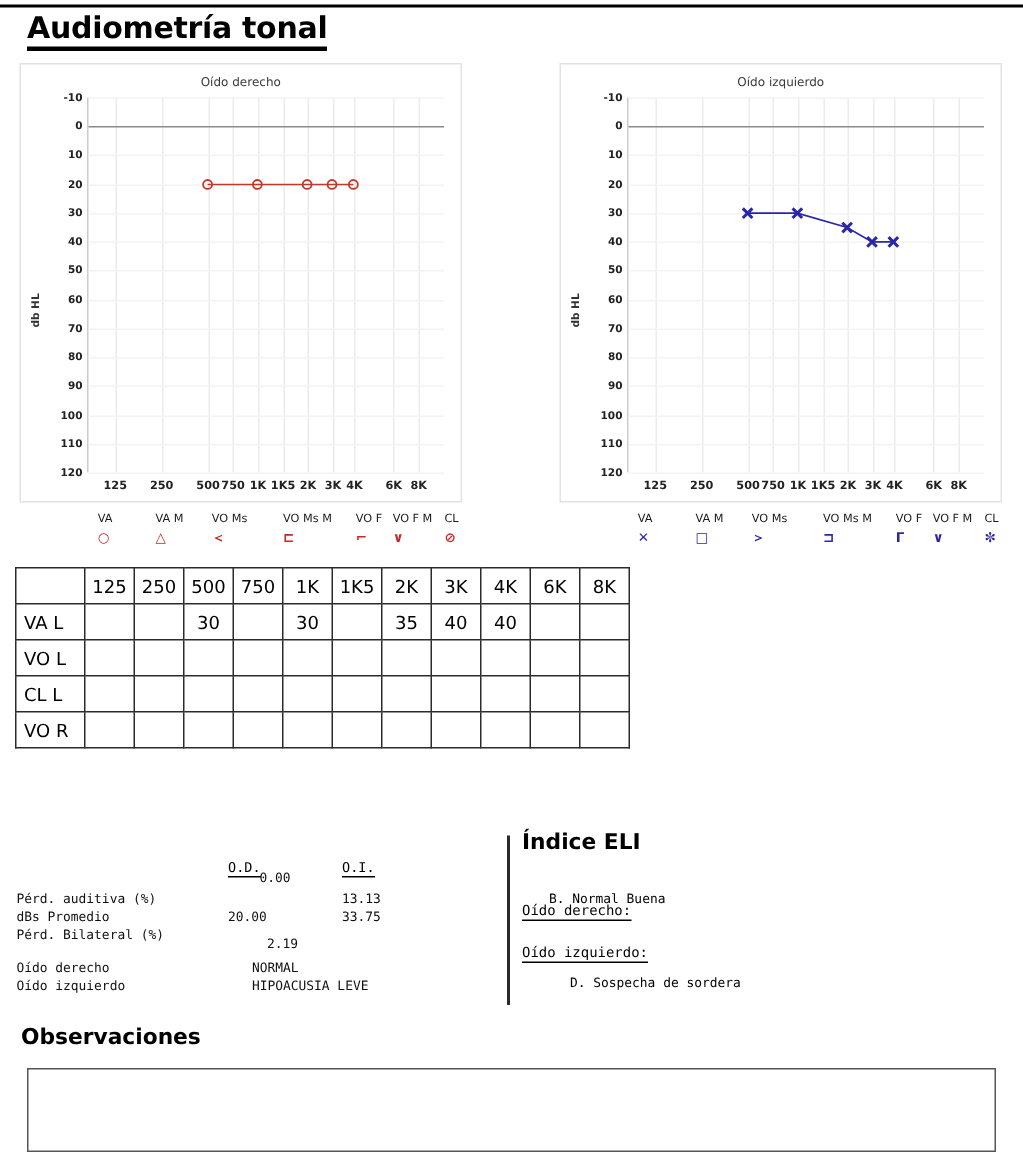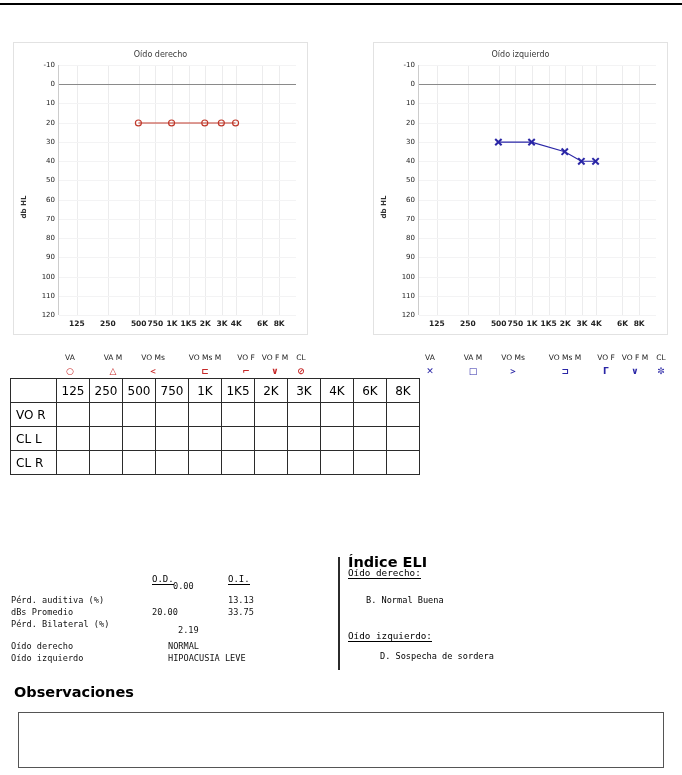--- a/index.html
+++ b/index.html
@@ -73,21 +73,21 @@
     background: #f3f3f4;
   }
   .zeroline {
     position: absolute; left: 0; width: 100%; height: 1px;
     background: #8a8a8a;
   }
   .ytick {
     position: absolute;
     right: 100%;
     margin-right: 4px;
-    font-size: 7px; font-weight: normal; color: #222;
+    font-size: 7px; font-weight: bold; color: #222;
     white-space: nowrap;
     transform: translateY(-50%);
     text-align: right;
   }
   .xtick {
     position: absolute;
     top: 100%; margin-top: 4px;
     font-size: 7.5px; font-weight: bold; color: #222;
     white-space: nowrap;
     transform: translateX(-50%);
@@ -99,22 +99,21 @@
   .legend {
     position: absolute;
     top: 340px;
     width: 295px;
     height: 32px;
   }
   #legend-right { left: 13px; }
   #legend-left  { left: 373px; }
   .legend-item {
     position: absolute;
-    top: 12px;
-    text-align: center;
+    top: 0;
     transform: translateX(-50%);
     white-space: nowrap;
   }
   .legend-label { font-size: 7.5px; color: #1a1a1a; line-height: 12px; }
   .legend-sym {
     font-size: 9px; line-height: 14px; font-weight: bold;
     font-family: "DejaVu Sans", sans-serif;
   }
   .sym-red  { color: #c62828; }
   .sym-blue { color: #2a26a6; }
@@ -177,21 +176,21 @@
     font-family: "DejaVu Sans Mono", monospace;
     font-size: 9.3px;
     border-bottom: 1px solid #000;
     padding-bottom: 0px;
   }
   .eli-val {
     position: absolute;
     font-family: "DejaVu Sans Mono", monospace;
     font-size: 8.6px;
   }
-  #eli-od-sub { left: 348px; top: 567px; }
+  #eli-od-sub { left: 348px; top: 602px; }
   #eli-od-val { left: 366px; top: 595px; }
   #eli-oi-sub { left: 348px; top: 630px; }
   #eli-oi-val { left: 380px; top: 651px; }
 
   
   #obs-title {
     position: absolute; left: 14px; top: 684px;
     font-size: 14.5px; font-weight: bold;
   }
   #obs-box {
@@ -204,20 +203,21 @@
     font-size: 11px;
     padding: 4px;
   }
 </style>
 </head>
 <body>
 
 <div id="page">
 
   <div class="top-rule"></div>
+  <div class="page-title" id="page-title">Audiometría tonal</div>
 
   <div class="chart-card" id="chart-right">
     <div class="chart-title">Oído derecho</div>
     <div class="ylabel">db HL</div>
     <div class="plot" id="plot-right">
         <div class="gridv" style="left: 17.85px;"></div>
         <div class="xtick" style="left: 17.85px;">125</div>
         <div class="gridv" style="left: 48.79px;"></div>
         <div class="xtick" style="left: 48.79px;">250</div>
         <div class="gridv" style="left: 79.73px;"></div>
@@ -430,21 +430,35 @@
           <th>1K5</th>
           <th>2K</th>
           <th>3K</th>
           <th>4K</th>
           <th>6K</th>
           <th>8K</th>
         </tr>
       </thead>
     <tbody>
         <tr>
-          <td class="rowhead">VO R</td>
+          <td class="rowhead">VA L</td>
+          <td></td>
+          <td></td>
+          <td>30</td>
+          <td></td>
+          <td>30</td>
+          <td></td>
+          <td>35</td>
+          <td>40</td>
+          <td>40</td>
+          <td></td>
+          <td></td>
+        </tr>
+        <tr>
+          <td class="rowhead">VO L</td>
           <td></td>
           <td></td>
           <td></td>
           <td></td>
           <td></td>
           <td></td>
           <td></td>
           <td></td>
           <td></td>
           <td></td>
@@ -458,21 +472,21 @@
           <td></td>
           <td></td>
           <td></td>
           <td></td>
           <td></td>
           <td></td>
           <td></td>
           <td></td>
         </tr>
         <tr>
-          <td class="rowhead">CL R</td>
+          <td class="rowhead">VO R</td>
           <td></td>
           <td></td>
           <td></td>
           <td></td>
           <td></td>
           <td></td>
           <td></td>
           <td></td>
           <td></td>
           <td></td>

